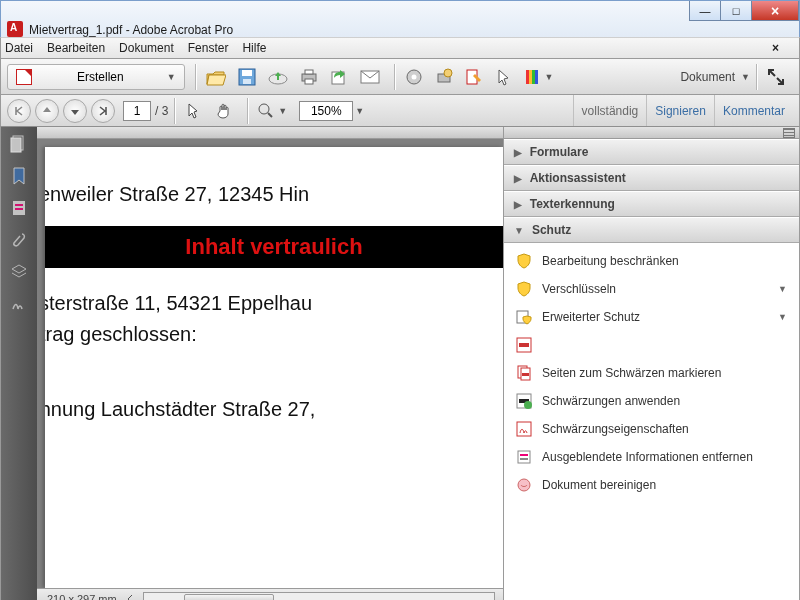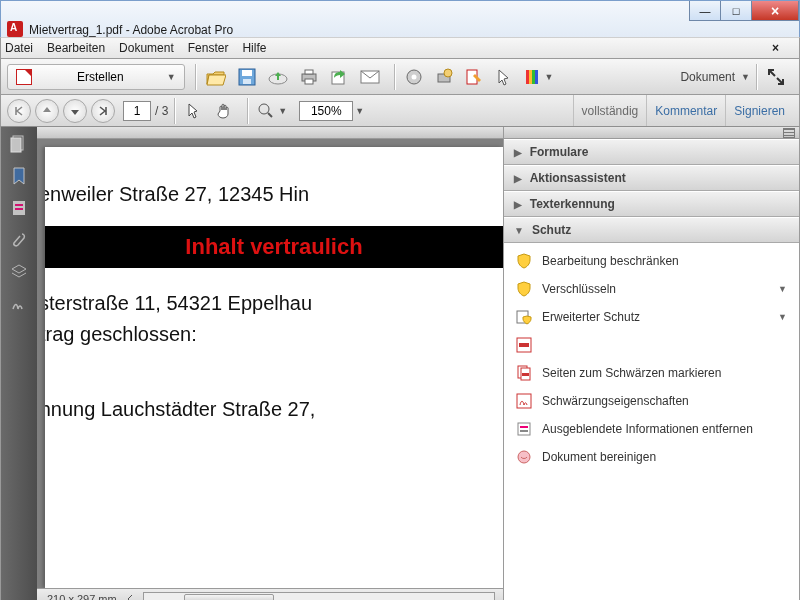--- a/index.html
+++ b/index.html
@@ -227,22 +227,22 @@
       <svg width="16" height="16">
         <circle cx="6" cy="6" r="5" fill="none" stroke="#555"></circle>
         <path d="M10 10l4 4" stroke="#555" stroke-width="2"></path>
       </svg>
       <span class="drop">▼</span>
     </div>
   <input class="zoominput" value="150%" style="">
   <span class="drop" style="margin-left:2px;">▼</span>
   <div class="spacer"></div>
   <div class="rlabel gray">vollständig</div>
+  <div class="rlabel">Signieren</div>
   <div class="rlabel">Kommentar</div>
-  <div class="rlabel">Signieren</div>
 </div>
 
 <div class="main">
 
   <div class="navpane">
     <svg class="nic" viewBox="0 0 18 18">
         <rect x="3" y="1" width="10" height="14" fill="none" stroke="#ddd"></rect>
         <rect x="1" y="3" width="10" height="14" fill="#ddd" stroke="#fff"></rect>
       </svg>
     <svg class="nic" viewBox="0 0 18 18">
@@ -336,20 +336,28 @@
       <div class="item">
           <svg class="iic" viewBox="0 0 16 16">
             <rect x="2" y="1" width="9" height="12" fill="#fff" stroke="#c33"></rect>
             <rect x="5" y="3" width="9" height="12" fill="#fff" stroke="#c33"></rect>
             <rect x="6" y="8" width="7" height="3" fill="#c33"></rect>
           </svg>
           <span>Seiten zum Schwärzen markieren</span>
         </div>
       <div class="item">
           <svg class="iic" viewBox="0 0 16 16">
+            <rect x="1" y="1" width="14" height="14" fill="#fff" stroke="#888"></rect>
+            <rect x="3" y="6" width="10" height="4" fill="#222"></rect>
+            <circle cx="12" cy="12" r="4" fill="#4caf50"></circle>
+          </svg>
+          <span>Schwärzungen anwenden</span>
+        </div>
+      <div class="item">
+          <svg class="iic" viewBox="0 0 16 16">
             <rect x="1" y="1" width="14" height="14" fill="#fff" stroke="#c33"></rect>
             <path d="M4 12c1-5 3-5 4 0 1-3 2-3 3 0" fill="none" stroke="#c33"></path>
           </svg>
           <span>Schwärzungseigenschaften</span>
         </div>
       <div class="item">
           <svg class="iic" viewBox="0 0 16 16">
             <rect x="2" y="2" width="12" height="12" fill="#fff" stroke="#888"></rect>
             <rect x="4" y="5" width="8" height="2" fill="#e07"></rect>
             <rect x="4" y="9" width="8" height="2" fill="#888"></rect>

